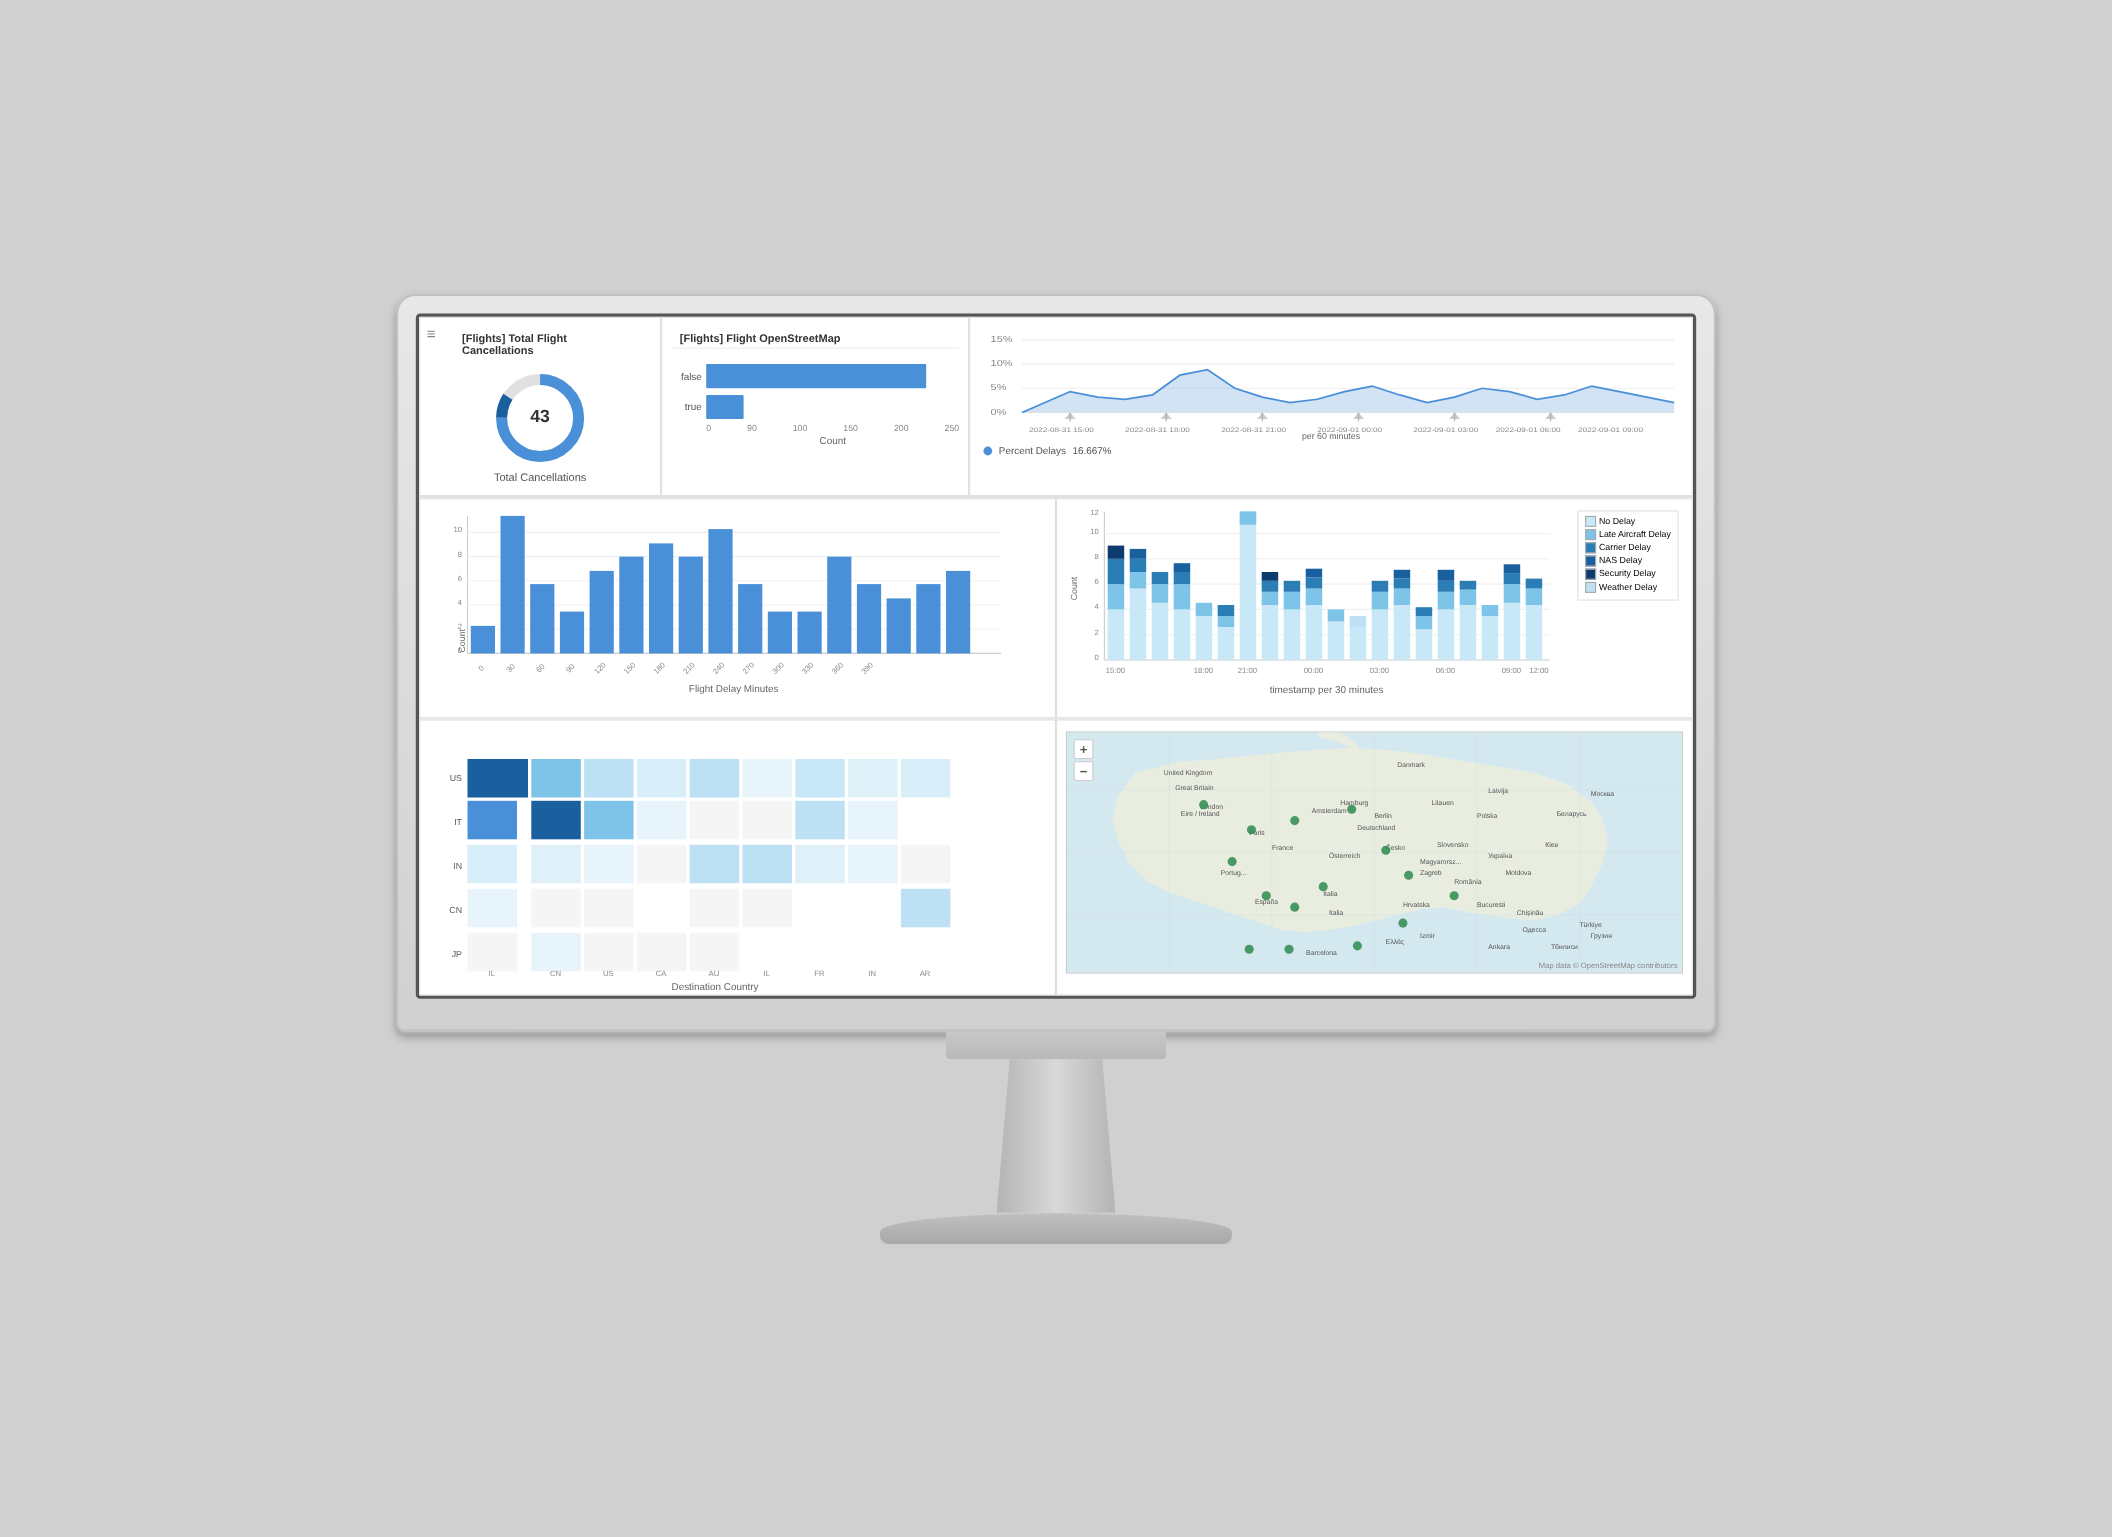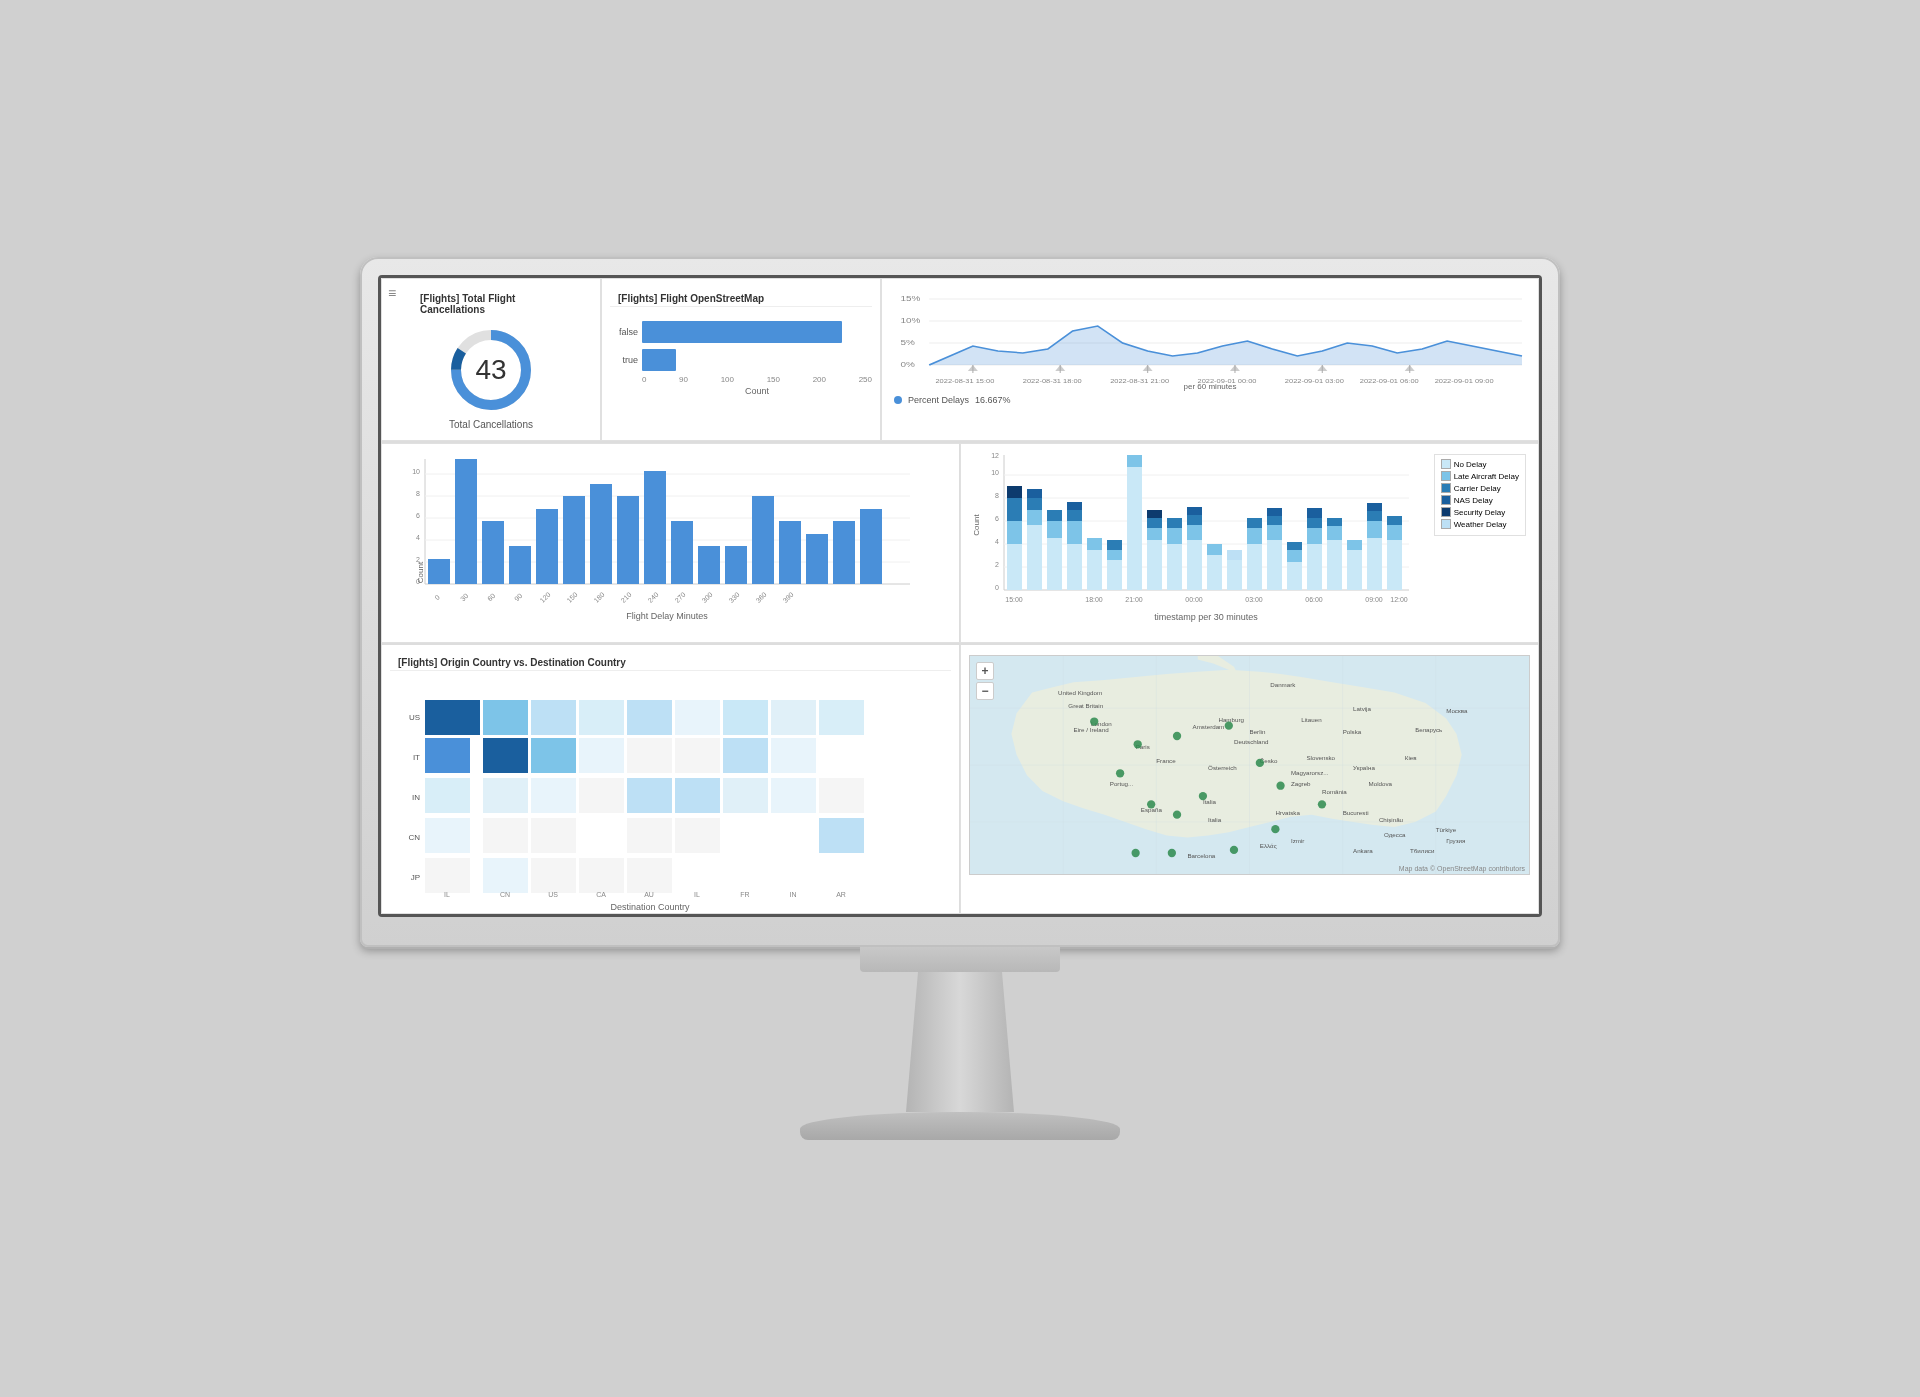--- a/index.html
+++ b/index.html
@@ -100,22 +100,22 @@
     .cancel-total .donut-wrapper {
       position: relative;
       width: 90px;
       height: 90px;
     }
     .cancel-total .donut-number {
       position: absolute;
       top: 50%;
       left: 50%;
       transform: translate(-50%, -50%);
-      font-size: 28px;
-      font-weight: normal;
+      font-size: 16px;
+      font-weight: bold;
       color: #333;
     }
     .cancel-total .subtitle {
       font-size: 10px;
       color: #555;
       margin-top: 4px;
     }
     .cancel-total .menu-icon {
       position: absolute;
       top: 6px;
@@ -588,21 +588,20 @@
                 </div>
               </div>
             </div>
           </div>
 
         </div>
 
         <div class="section-row">
 
           <div class="origin-dest panel" style="border-right:1px solid #ddd;">
-            <div class="panel-title">[Flights] Origin Country vs. Destination Country</div>
             <div style="position:relative;margin-top:4px;">
               <svg width="520" height="230" viewBox="0 0 520 230">
 
                 <text x="30" y="45" font-size="8" fill="#555" text-anchor="end">US</text>
                 <text x="30" y="85" font-size="8" fill="#555" text-anchor="end">IT</text>
                 <text x="30" y="125" font-size="8" fill="#555" text-anchor="end">IN</text>
                 <text x="30" y="165" font-size="8" fill="#555" text-anchor="end">CN</text>
                 <text x="30" y="205" font-size="8" fill="#555" text-anchor="end">JP</text>
 
                 <rect x="35" y="25" width="55" height="35" fill="#1a5f9e"></rect>

